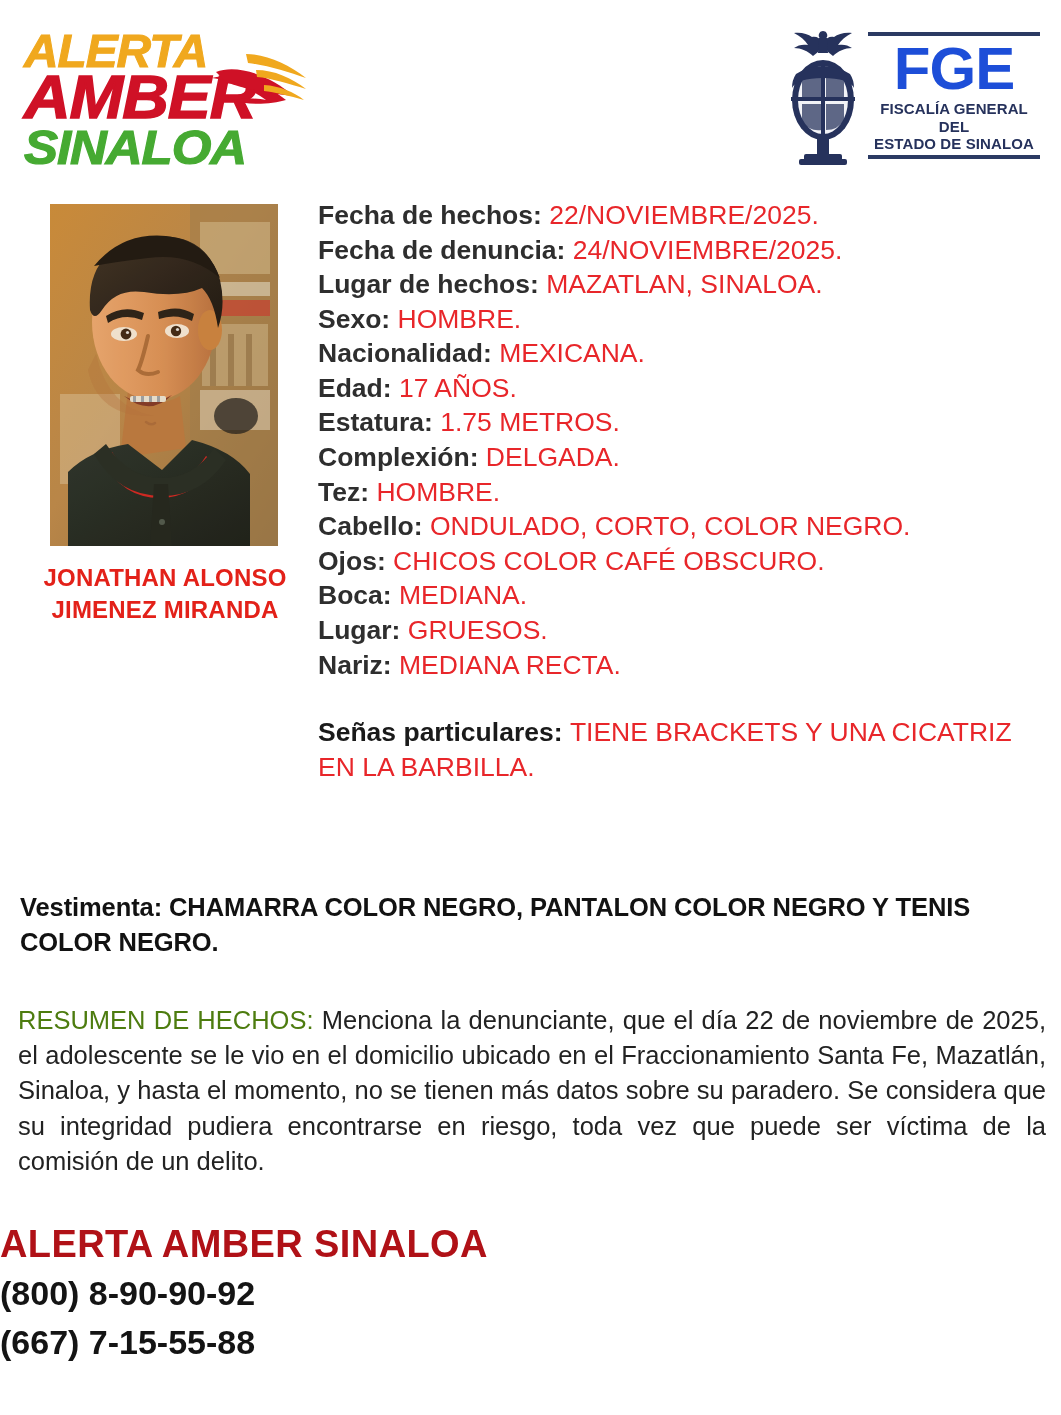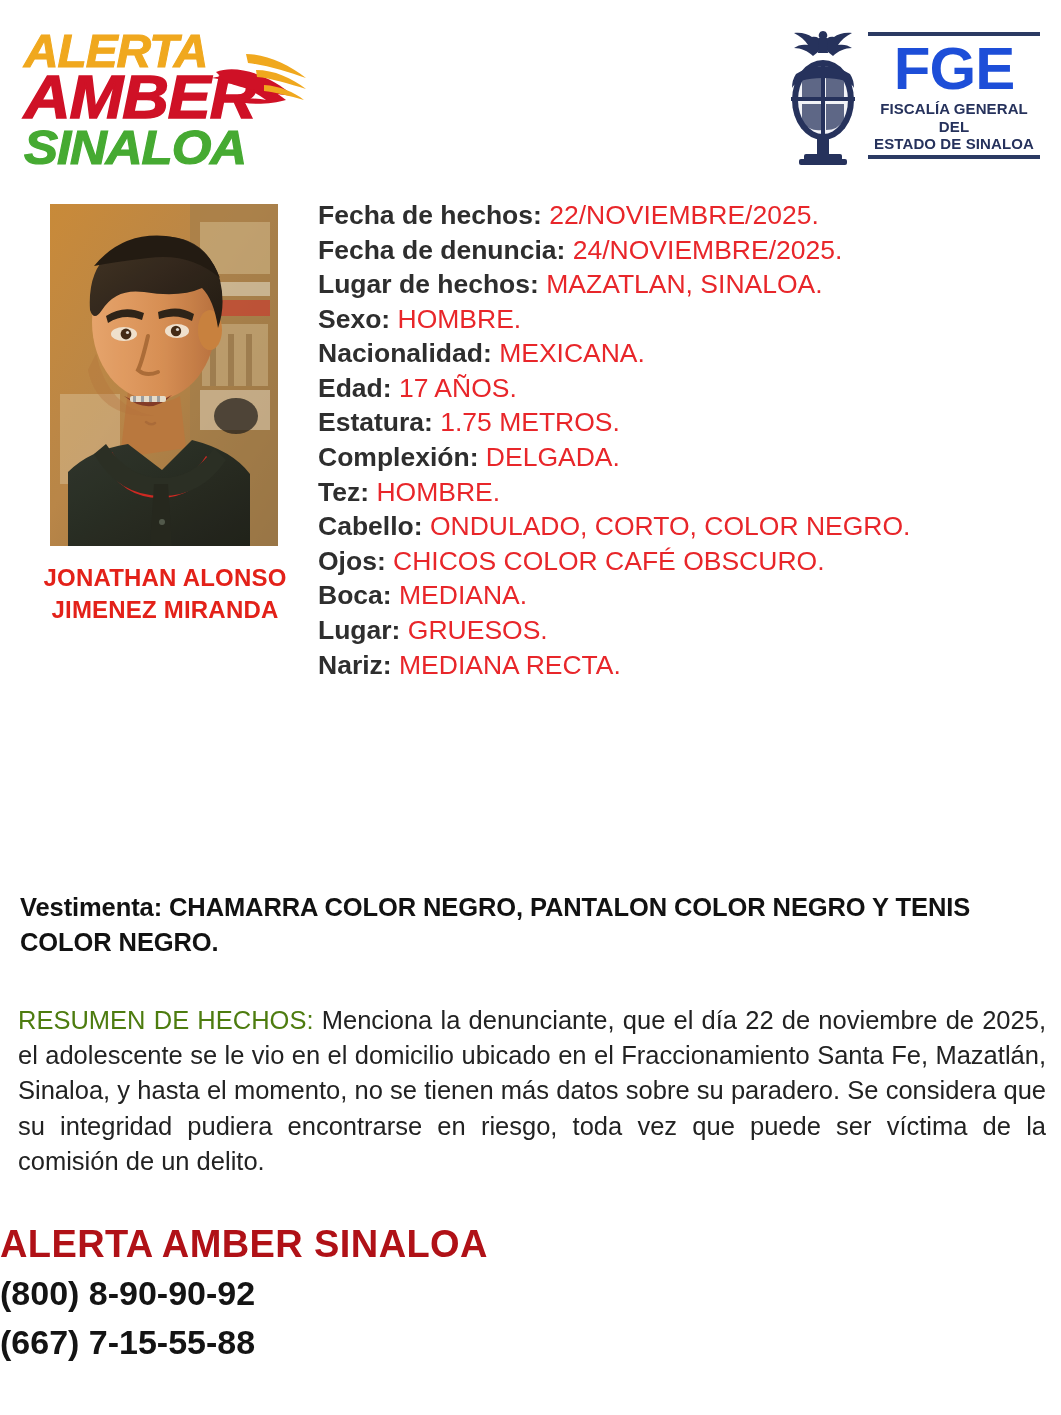--- a/index.html
+++ b/index.html
@@ -431,20 +431,23 @@
   <div class="det-row">
     <span class="det-label">Boca: </span><span class="det-value">MEDIANA.</span>
   </div>
   <div class="det-row">
     <span class="det-label">Lugar: </span><span class="det-value">GRUESOS.</span>
   </div>
   <div class="det-row">
     <span class="det-label">Nariz: </span><span class="det-value">MEDIANA RECTA.</span>
   </div>
 
+  <div class="senas">
+    <span class="det-label">Señas particulares: </span><span class="det-value">TIENE BRACKETS Y UNA CICATRIZ EN LA BARBILLA.</span>
+  </div>
 </div>
 
 <div class="vestimenta">
   <span>Vestimenta: </span><span>CHAMARRA COLOR NEGRO, PANTALON COLOR NEGRO Y TENIS COLOR NEGRO.</span>
 </div>
 
 <div class="resumen">
   <span class="resumen-label">RESUMEN DE HECHOS: </span><span>Menciona la denunciante, que el día 22 de noviembre de 2025, el adolescente se le vio en el domicilio ubicado en el Fraccionamiento Santa Fe, Mazatlán, Sinaloa, y hasta el momento, no se tienen más datos sobre su paradero. Se considera que su integridad pudiera encontrarse en riesgo, toda vez que puede ser víctima de la comisión de un delito.</span>
 </div>
 

